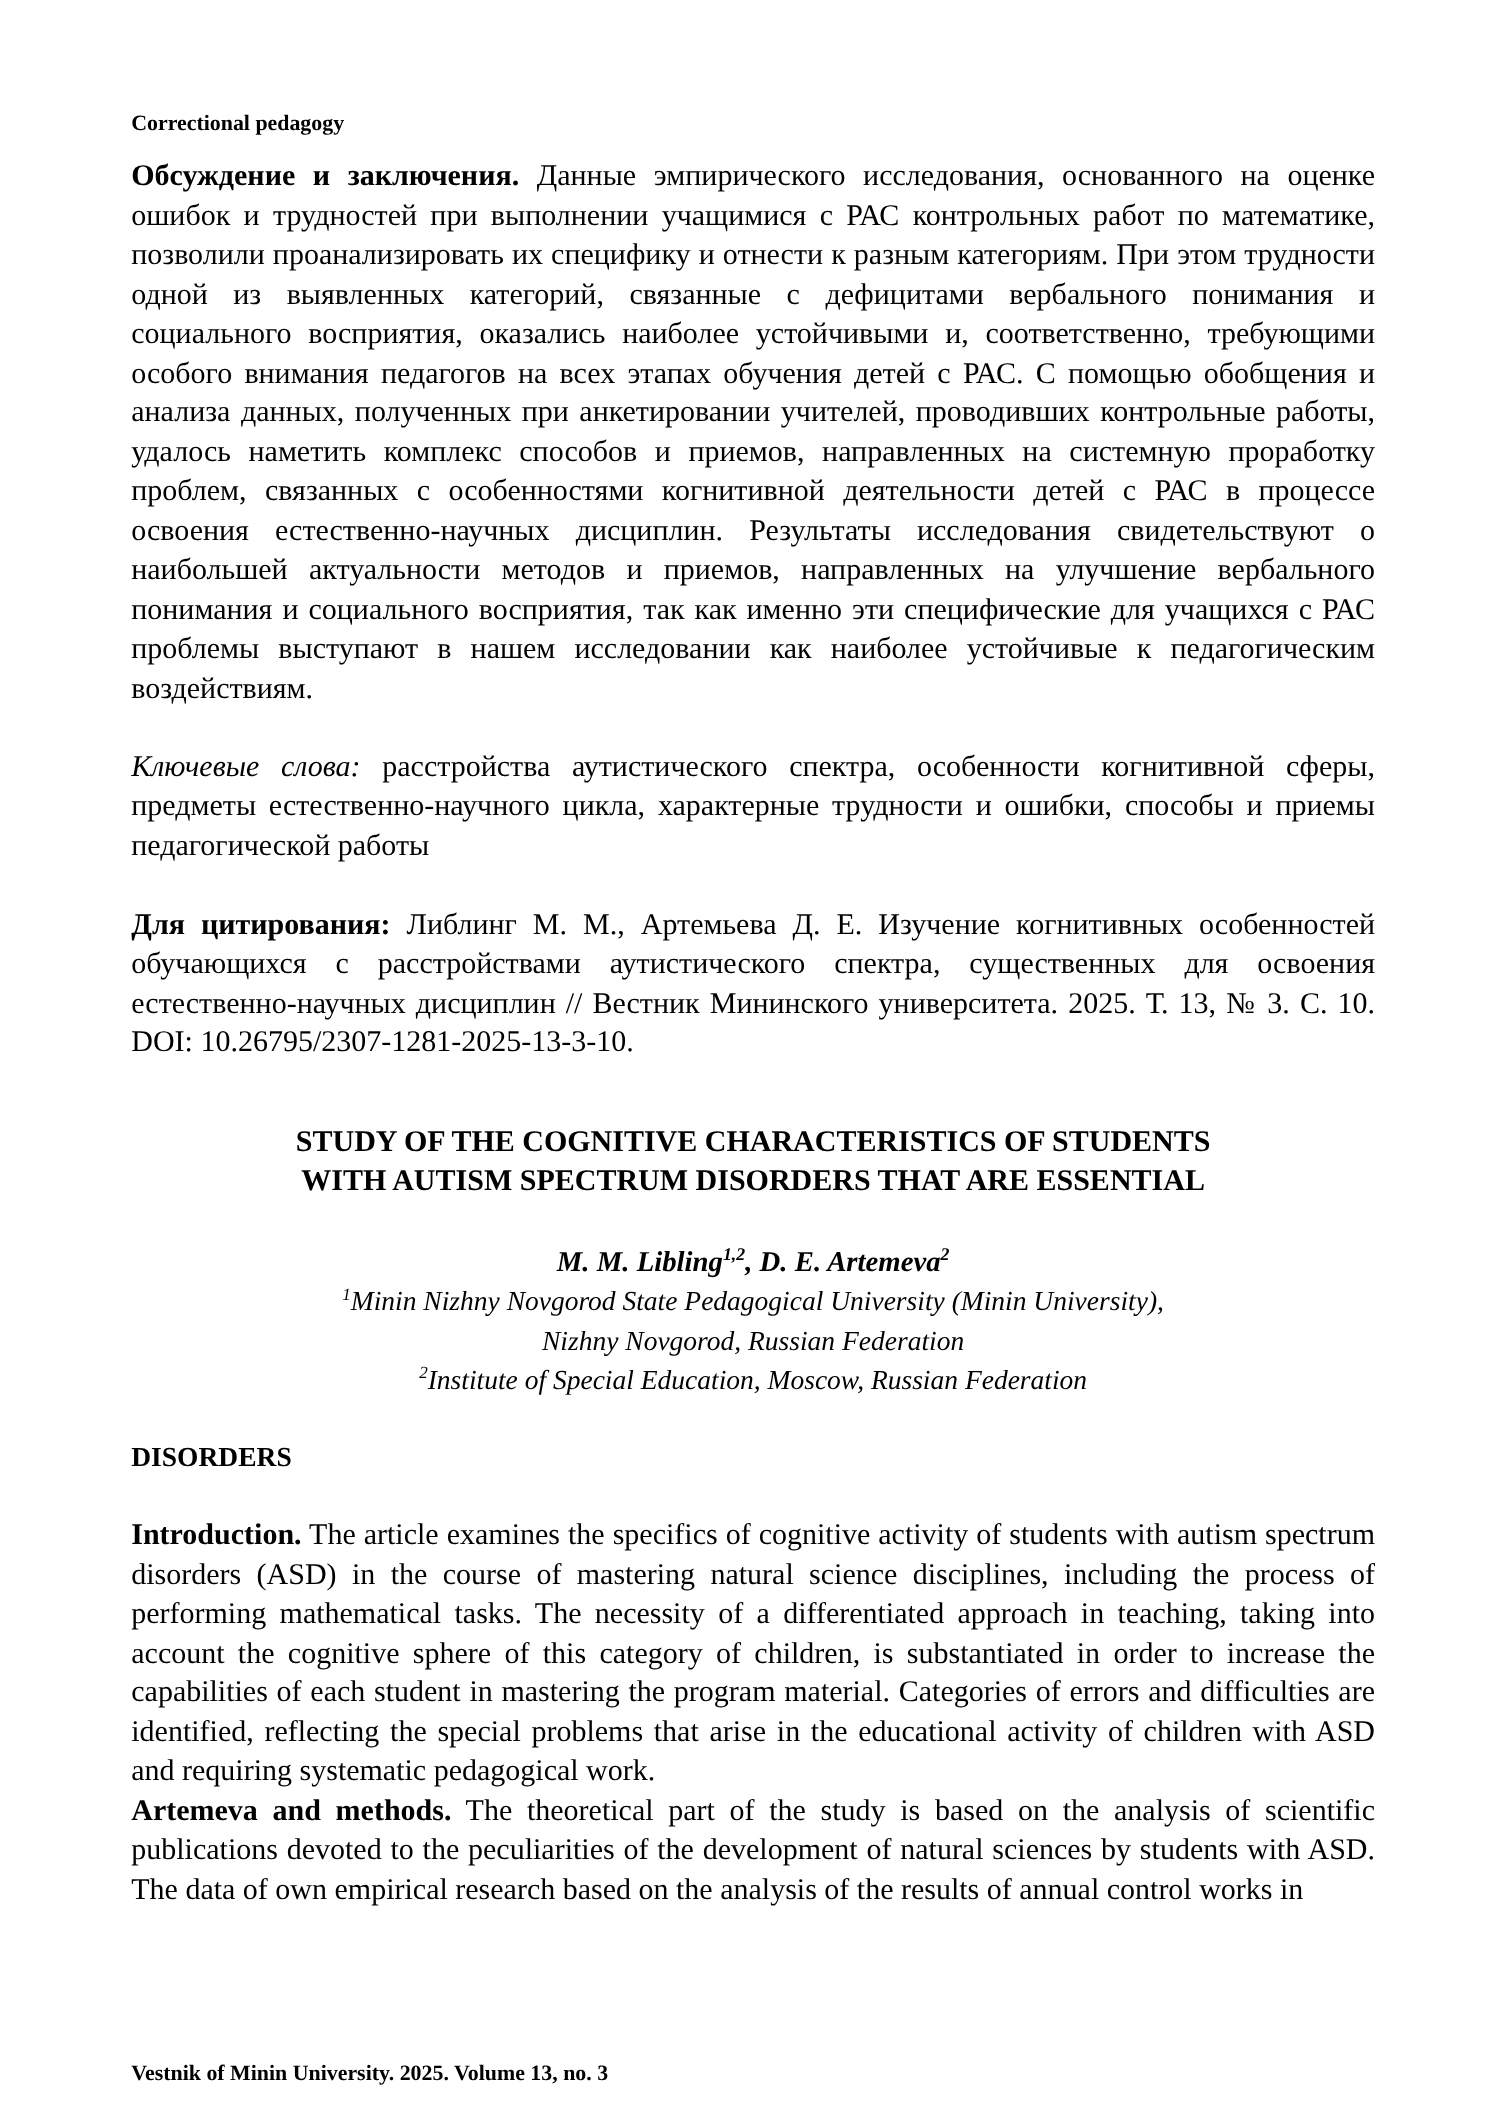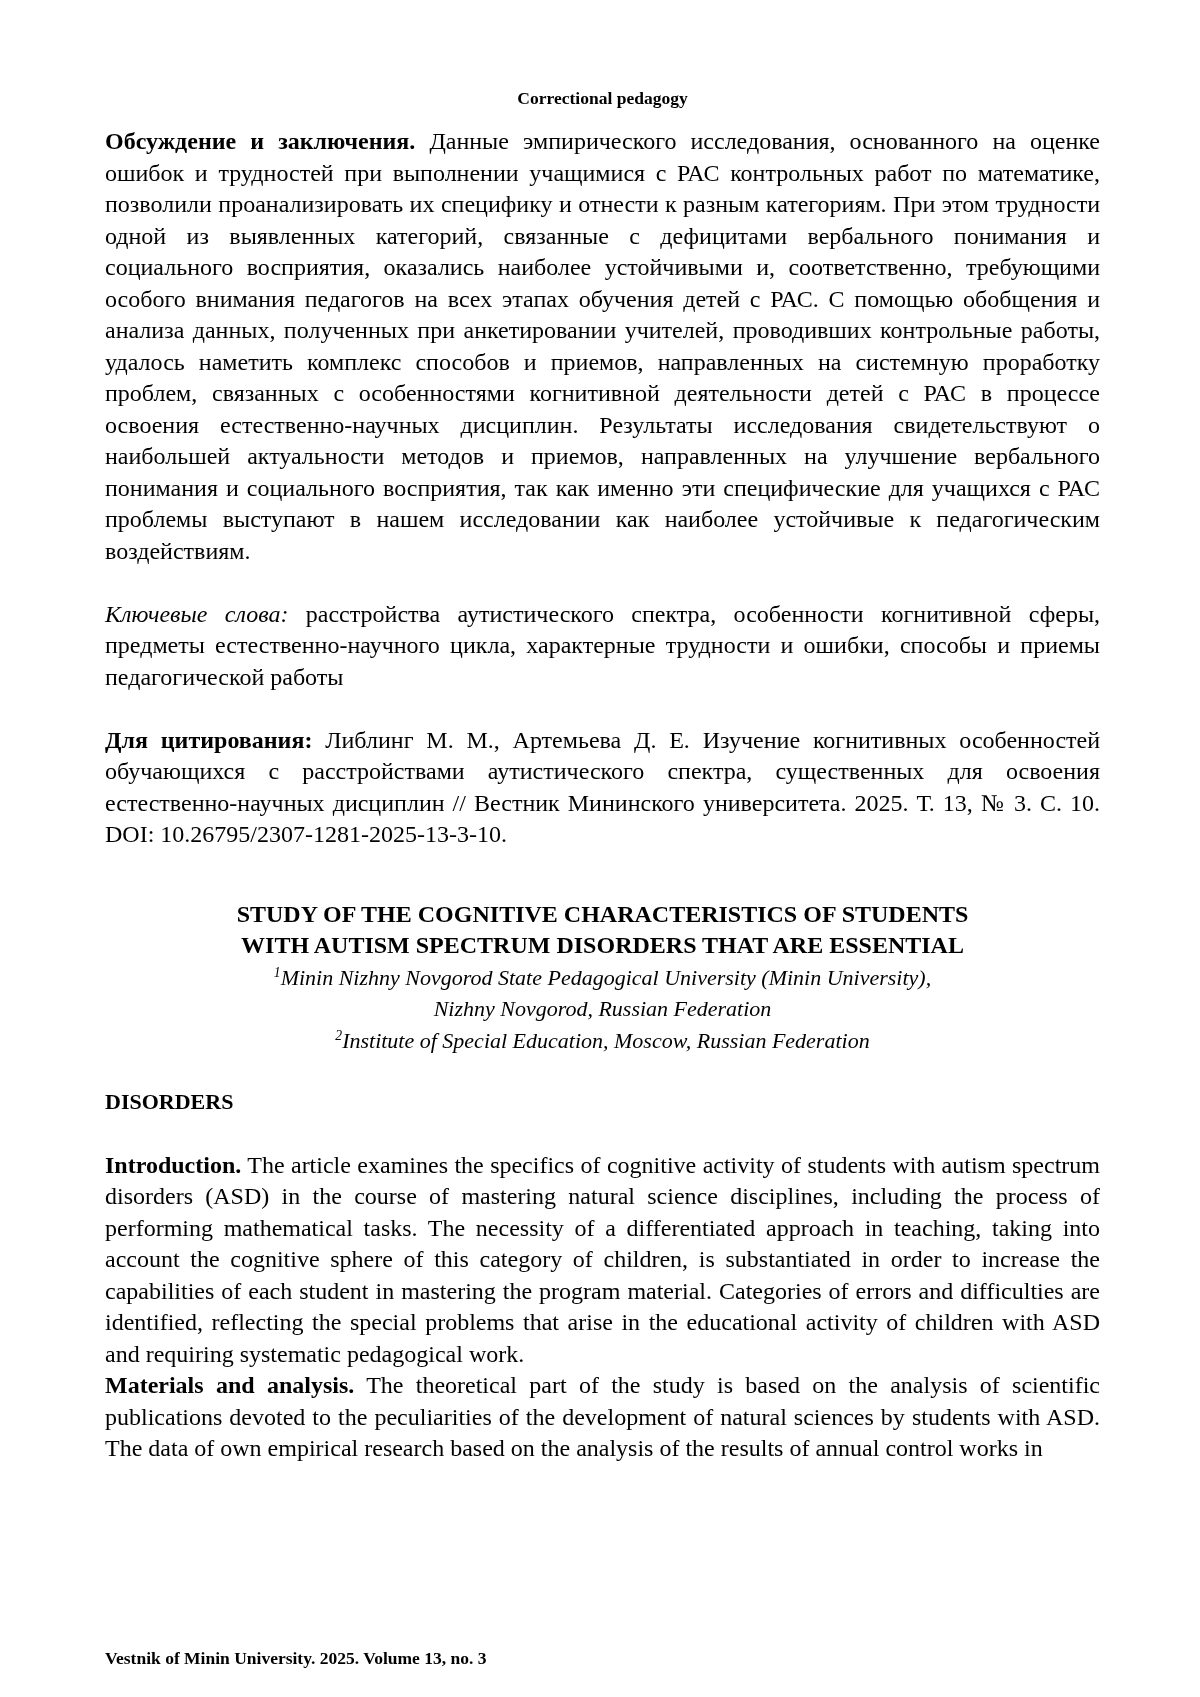--- a/index.html
+++ b/index.html
@@ -13,21 +13,20 @@
     position: relative;
     overflow: hidden;
   }
   .content {
     padding: 88px 100px 0 105px;
   }
   .running-head {
     font-weight: bold;
     font-size: 17.5px;
     line-height: 20px;
-    text-align: center;
   }
   .para {
     font-size: 24px;
     line-height: 31.5px;
     text-align: justify;
     margin: 31.5px 0 0 0;
   }
   .para.first { margin-top: 18px; }
   .lbl-bold { font-weight: bold; }
   .lbl-italic { font-style: italic; }
@@ -86,28 +85,29 @@
 
   <p class="para"><span class="lbl-italic">Ключевые слова:</span> <span>расстройства аутистического спектра, особенности когнитивной сферы, предметы естественно-научного цикла, характерные трудности и ошибки, способы и приемы педагогической работы</span></p>
 
   <p class="para"><span class="lbl-bold">Для цитирования:</span> <span>Либлинг М. М., Артемьева Д. Е. Изучение когнитивных особенностей обучающихся с расстройствами аутистического спектра, существенных для освоения естественно-научных дисциплин // Вестник Мининского университета. 2025. Т. 13, № 3. С. 10. DOI: 10.26795/2307-1281-2025-13-3-10.</span></p>
 
   <div class="title-block">
     <div>STUDY OF THE COGNITIVE CHARACTERISTICS OF STUDENTS</div>
     <div>WITH AUTISM SPECTRUM DISORDERS THAT ARE ESSENTIAL</div>
   </div>
 
+  <div class="authors-line"><span>M. M. Libling</span><sup>1,2</sup><span>, </span><span>D. E. Artemeva</span><sup>2</sup></div>
 
   <div class="affiliations">
     <div><sup>1</sup><span>Minin Nizhny Novgorod State Pedagogical University (Minin University),</span></div>
     <div><span>Nizhny Novgorod, Russian Federation</span></div>
     <div><sup>2</sup><span>Institute of Special Education, Moscow, Russian Federation</span></div>
   </div>
 
   <div class="abstract-heading">DISORDERS</div>
 
   <p class="para abstract-first"><span class="lbl-bold">Introduction.</span> <span>The article examines the specifics of cognitive activity of students with autism spectrum disorders (ASD) in the course of mastering natural science disciplines, including the process of performing mathematical tasks. The necessity of a differentiated approach in teaching, taking into account the cognitive sphere of this category of children, is substantiated in order to increase the capabilities of each student in mastering the program material. Categories of errors and difficulties are identified, reflecting the special problems that arise in the educational activity of children with ASD and requiring systematic pedagogical work.</span></p>
 
-  <p class="para abstract-follow"><span class="lbl-bold">Materials and analysis.</span> <span>The theoretical part of the study is based on the analysis of scientific publications devoted to the peculiarities of the development of natural sciences by students with ASD. The data of own empirical research based on the analysis of the results of annual control works in</span></p>
+  <p class="para abstract-follow"><span class="lbl-bold">Artemeva and methods.</span> <span>The theoretical part of the study is based on the analysis of scientific publications devoted to the peculiarities of the development of natural sciences by students with ASD. The data of own empirical research based on the analysis of the results of annual control works in</span></p>
 
 </div>
 
 <div class="page-footer">Vestnik of Minin University. 2025. Volume 13, no. 3</div>
 
 </body></html>

